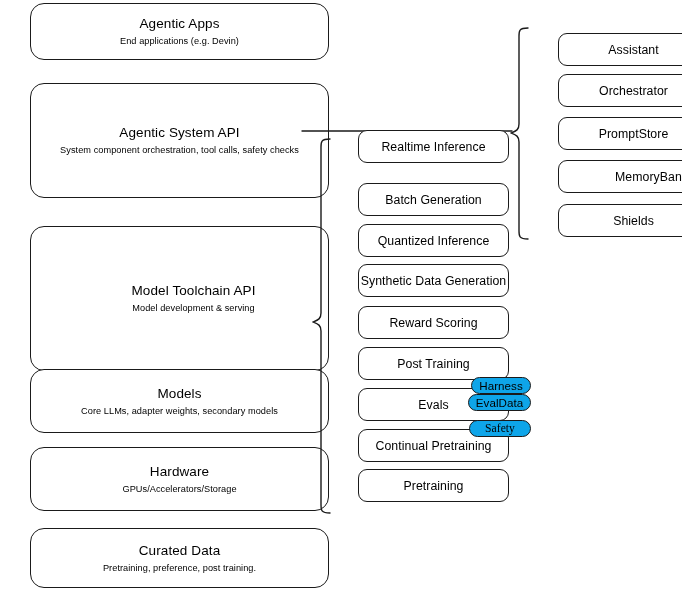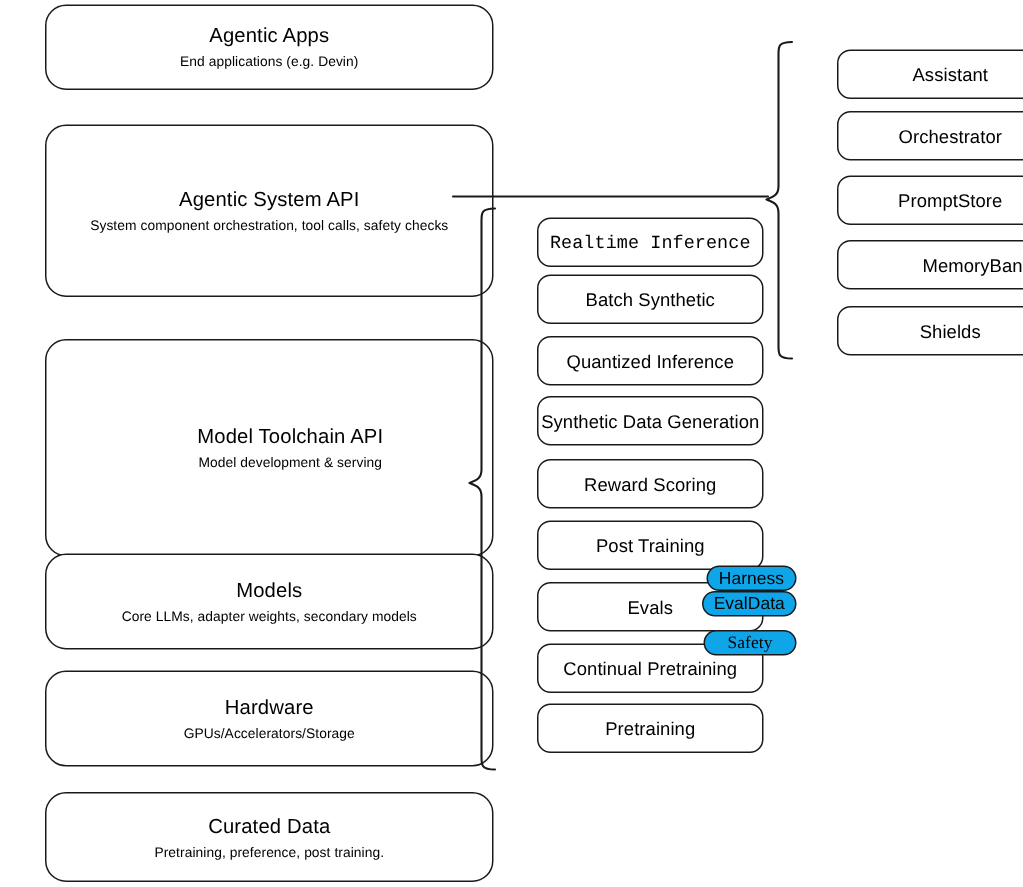--- a/index.html
+++ b/index.html
@@ -159,25 +159,25 @@
   <div class="box node node-right" style="top:117px;">
     <span>PromptStore</span>
   </div>
   <div class="box node node-right" style="top:160px;padding-left:36px;">
     <span>MemoryBank</span>
   </div>
   <div class="box node node-right" style="top:204px;">
     <span>Shields</span>
   </div>
 
-  <div class="box node node-mid" style="top:145px;font-family:Liberation Mono, monospace;">
+  <div class="box node node-mid" style="top:130px;">
     <span>Realtime Inference</span>
   </div>
   <div class="box node node-mid" style="top:183px;">
-    <span>Batch Synthetic</span>
+    <span>Batch Generation</span>
   </div>
   <div class="box node node-mid" style="top:224px;">
     <span>Quantized Inference</span>
   </div>
   <div class="box node node-mid" style="top:264px;">
     <span>Synthetic Data Generation</span>
   </div>
   <div class="box node node-mid" style="top:306px;">
     <span>Reward Scoring</span>
   </div>

